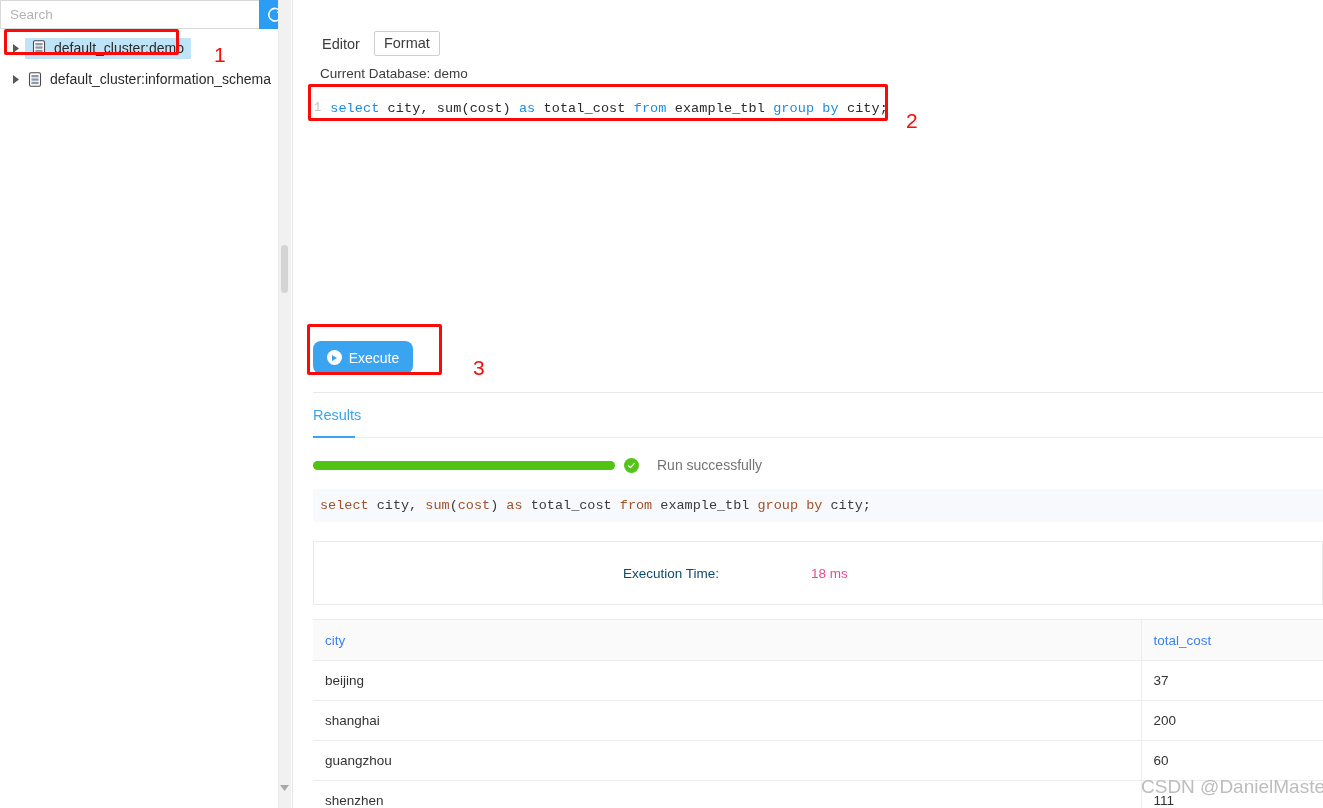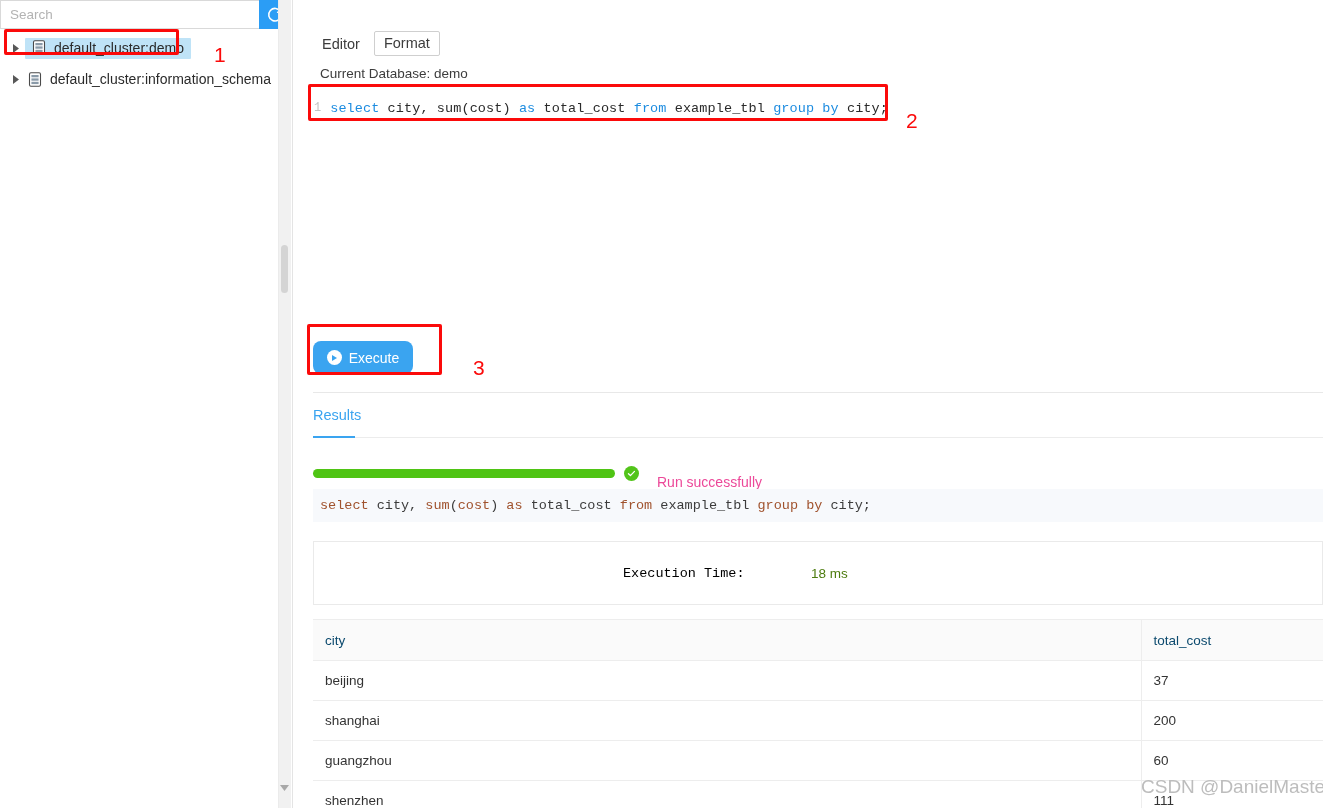--- a/index.html
+++ b/index.html
@@ -266,22 +266,21 @@
   .check-badge {
     width: 15px; height: 15px;
     border-radius: 50%;
     background: #52c41a;
     margin-left: 9px;
     display: flex; align-items: center; justify-content: center;
   }
   .status-text {
     margin-left: 18px;
     font-size: 14px;
-    color: #ec4899;
-    margin-top: 17px;
+    color: #737373;
   }
 
   
   .result-sql {
     position: absolute;
     left: 19px; top: 481px;
     width: 1010px;
     height: 33px;
     background: #f7f9fc;
     display: flex;
@@ -300,43 +299,42 @@
     left: 19px; top: 533px;
     width: 1010px;
     height: 64px;
     border: 1px solid #eaeaea;
     background: #fff;
   }
   .exec-label {
     position: absolute;
     left: 329px; top: 558px;
     font-size: 13.5px;
-    color: #000000;
-    font-family: Liberation Mono, monospace;
+    color: #0c4a6e;
   }
   .exec-value {
     position: absolute;
     left: 517px; top: 558px;
     font-size: 13.5px;
-    color: #4d7c0f;
+    color: #ec4899;
   }
 
   
   .rtable {
     position: absolute;
     left: 19px; top: 611px;
     width: 1010px;
     border-collapse: collapse;
     table-layout: fixed;
   }
   .rtable th {
     background: #fafafa;
     font-weight: normal;
     font-size: 13.5px;
-    color: #0c4a6e;
+    color: #3b82f6;
     text-align: left;
     padding: 12px 0 12px 12px;
     border-bottom: 1px solid #ededed;
     border-top: 1px solid #ededed;
     height: 41px;
   }
   .rtable td {
     font-size: 13.5px;
     color: #333;
     padding: 12px 0 12px 12px;

